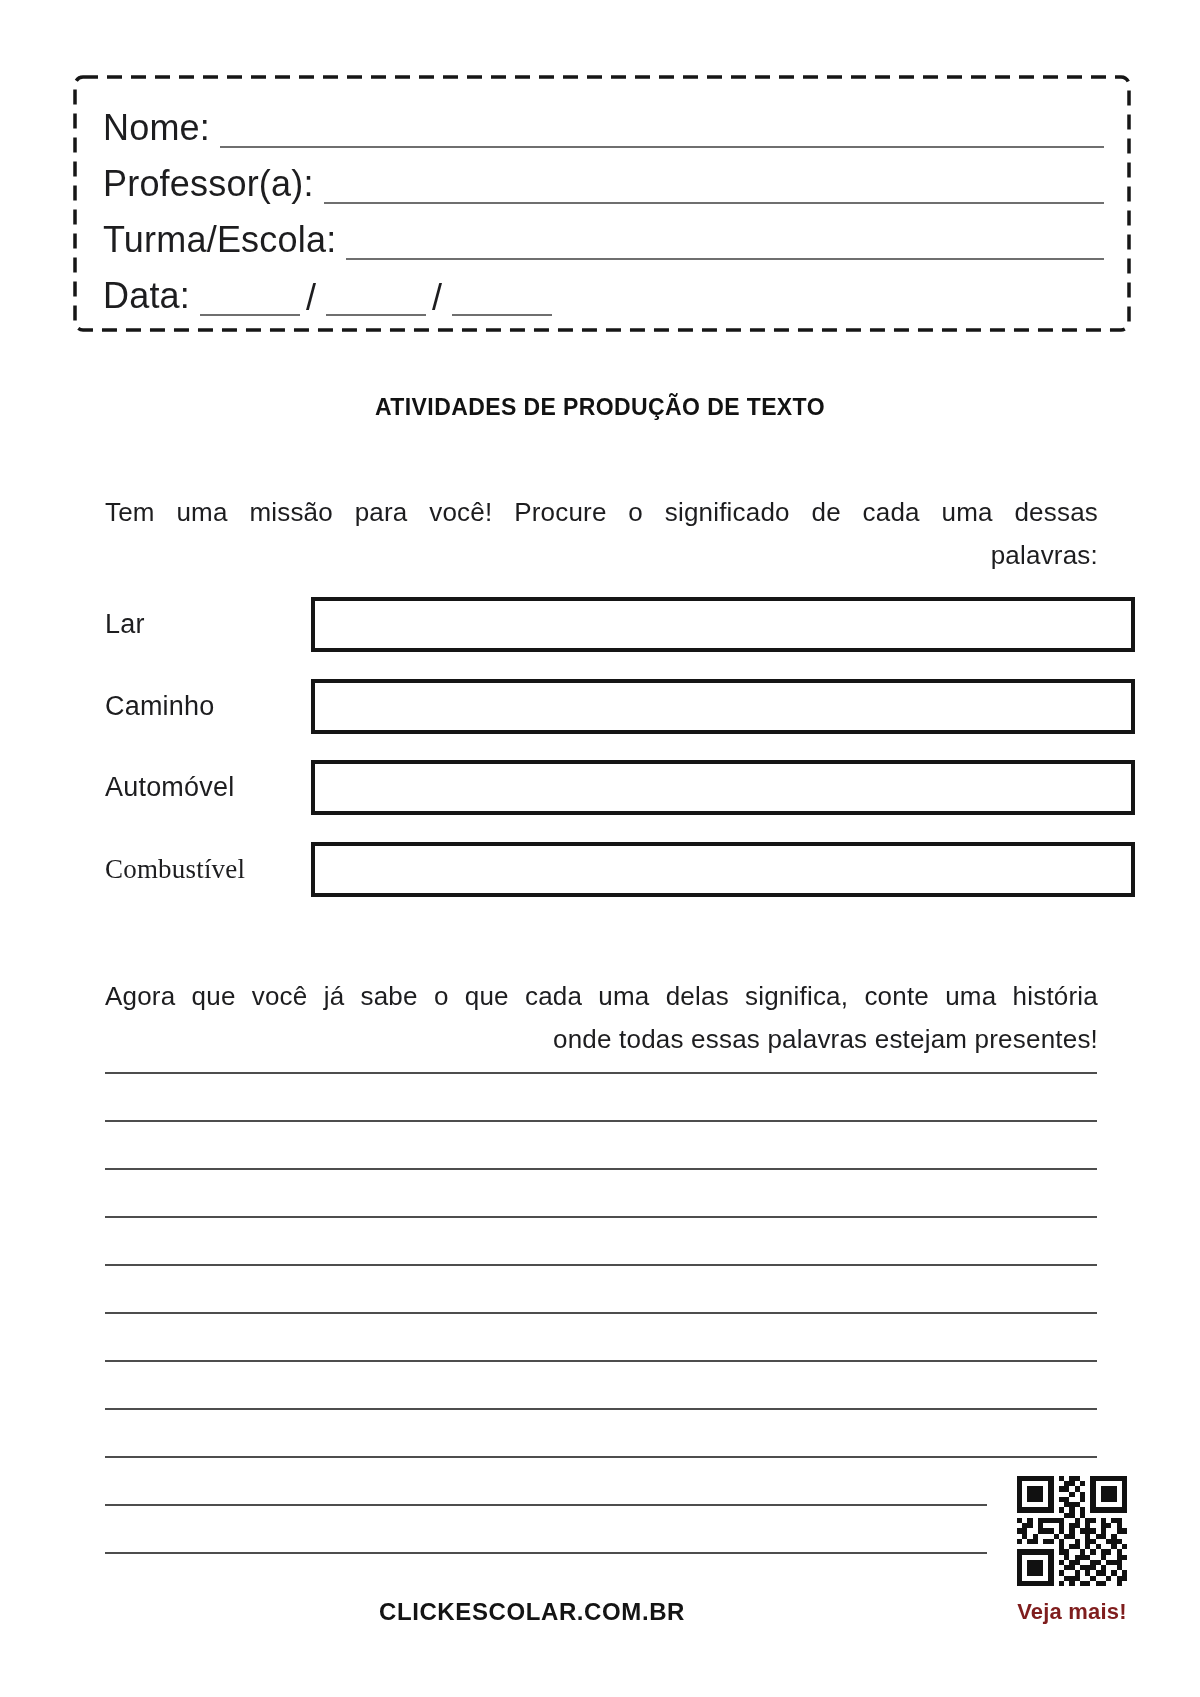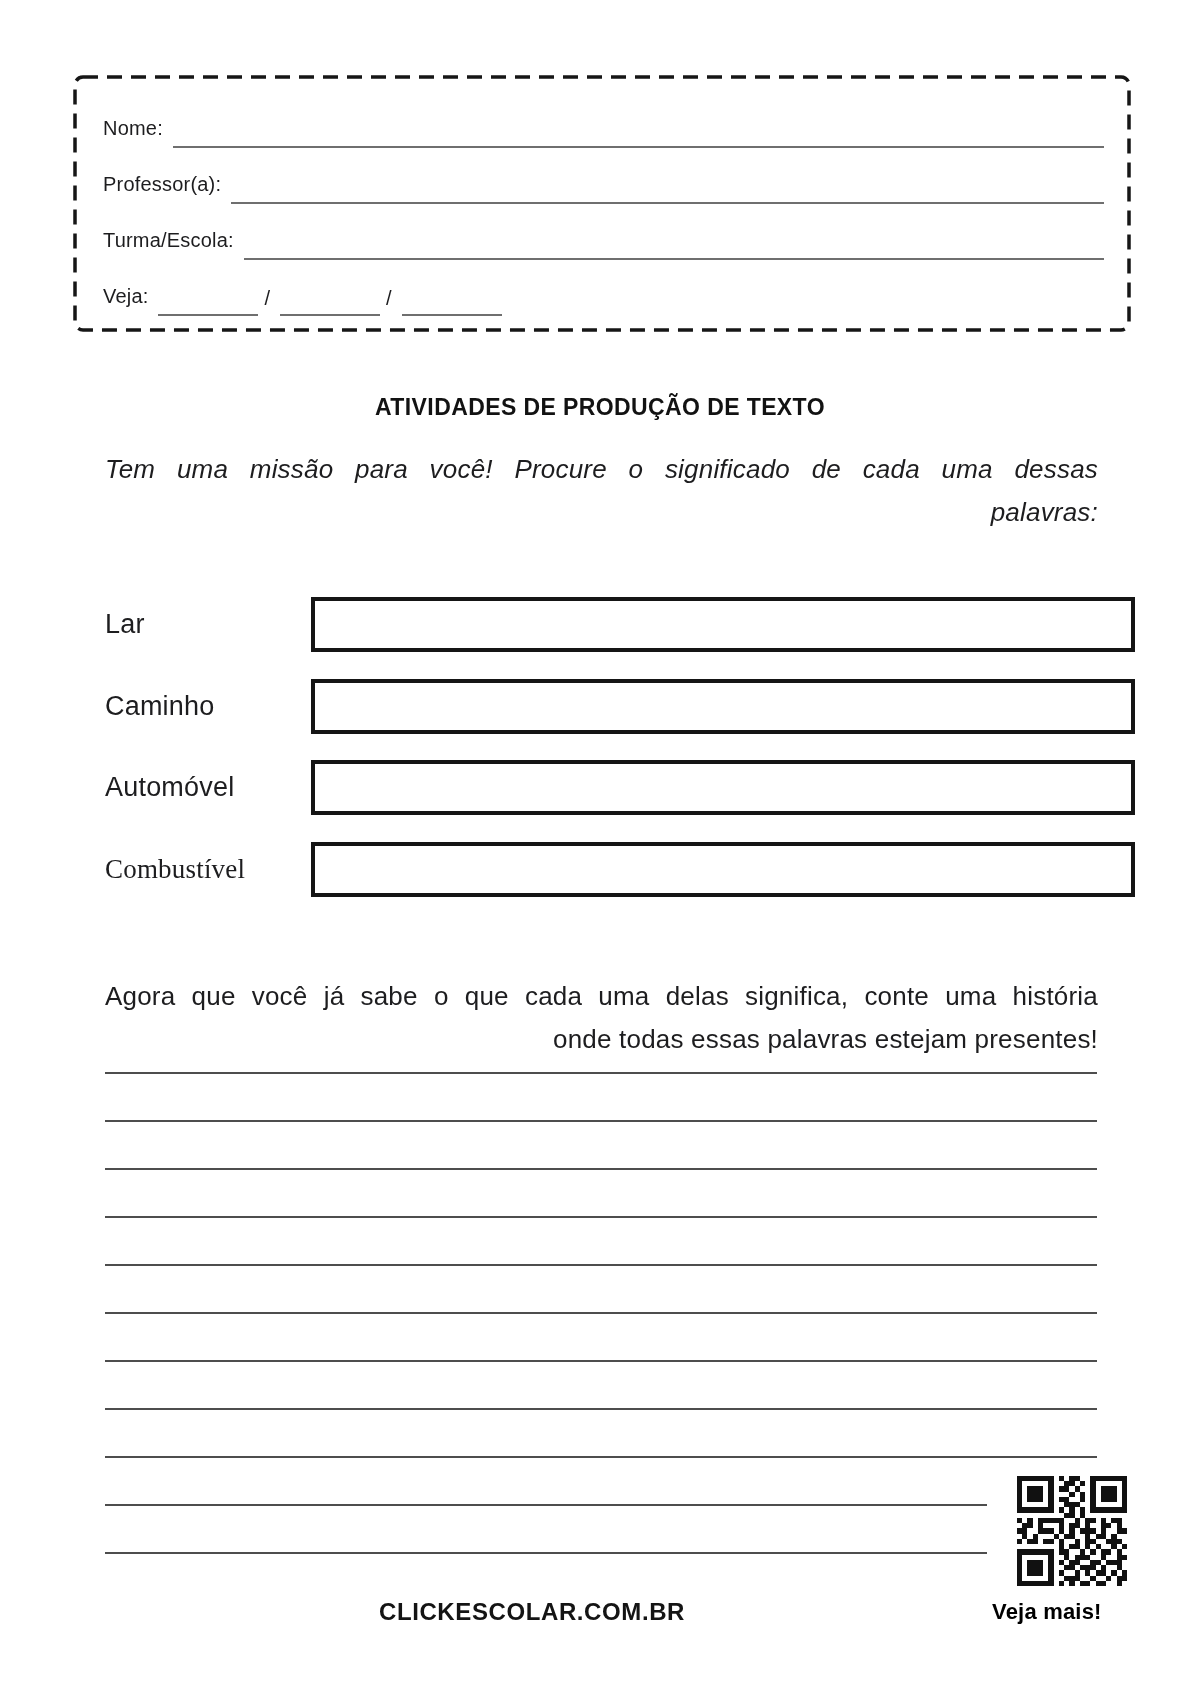--- a/index.html
+++ b/index.html
@@ -10,38 +10,38 @@
     background:#ffffff;
     font-family:"Liberation Sans", sans-serif;
     color:#1d1d1f;
     overflow:hidden;
   }
 
   
   .form-box{position:absolute;left:73px;top:75px;width:1058px;height:257px;}
   .form-box svg{position:absolute;left:0;top:0;}
   .form-rows{position:absolute;left:30px;right:27px;top:25px;}
-  .frow{display:flex;align-items:center;height:56px;font-size:20px;color:#1d1d1f;}
+  .frow{display:flex;align-items:center;height:56px;font-size:36px;color:#1d1d1f;}
   .frow .lbl{white-space:nowrap;letter-spacing:.2px;}
   .fill{flex:1;height:38px;border-bottom:2px solid #6f6f6f;margin-left:10px;}
   .seg{width:100px;height:38px;border-bottom:2px solid #6f6f6f;margin-left:10px;}
   .sep{margin-left:6px;transform:translateY(2px);}
 
   
   .title{
     position:absolute;left:0;top:390px;width:1200px;
     text-align:center;font-size:23px;line-height:34px;
     font-weight:800;letter-spacing:.4px;color:#121212;
   }
 
   
   .para{position:absolute;left:105px;width:993px;font-size:26px;line-height:43px;letter-spacing:.2px;color:#1d1d1f;}
   .para .just{text-align:justify;text-align-last:justify;}
   .para .left{text-align:right;}
-  .p-intro{top:448px;font-style:italic;}
+  .p-intro{top:491px;}
   .p-story{top:975px;}
 
   
   .word-row{position:absolute;left:105px;right:65px;height:55px;}
   .word-row .wlabel{position:absolute;left:0;top:0;line-height:55px;font-size:27px;letter-spacing:.2px;}
   .word-row .wbox{
     position:absolute;left:206px;right:0;top:0;bottom:0;
     border:4px solid #151515;background:#fff;box-sizing:border-box;
   }
   .wr-0{top:597px;} .wr-1{top:679px;} .wr-2{top:760px;} .wr-3{top:842px;font-family:Liberation Serif, serif;}
@@ -52,21 +52,21 @@
 
   
   .qr{
     position:absolute;left:1017px;top:1476px;width:110px;height:110px;
     display:grid;grid-template-columns:repeat(21,1fr);grid-template-rows:repeat(21,1fr);
   }
   .qr div{background:#fff;}
   .qr div.m{background:#111;}
   .qr-caption{
     position:absolute;left:992px;top:1599px;width:160px;
-    font-size:22px;font-weight:600;color:#000000;letter-spacing:.2px;
+    text-align:center;font-size:22px;font-weight:600;color:#7f1d1d;letter-spacing:.2px;
   }
   .site{
     position:absolute;left:0;top:1598px;width:1064px;
     text-align:center;font-size:24px;font-weight:800;letter-spacing:.6px;color:#141414;
   }
 </style>
 </head>
 <body>
 
 <div class="page">
@@ -82,21 +82,21 @@
       </div>
       <div class="frow">
         <span class="lbl">Professor(a):</span>
         <span class="fill"></span>
       </div>
       <div class="frow">
         <span class="lbl">Turma/Escola:</span>
         <span class="fill"></span>
       </div>
       <div class="frow">
-        <span class="lbl">Veja:</span>
+        <span class="lbl">Data:</span>
         <span class="seg"></span>
         <span class="sep">/</span>
         <span class="seg"></span>
         <span class="sep">/</span>
         <span class="seg"></span>
       </div>
     </div>
   </div>
 
   <div class="title">ATIVIDADES DE PRODUÇÃO DE TEXTO</div>

